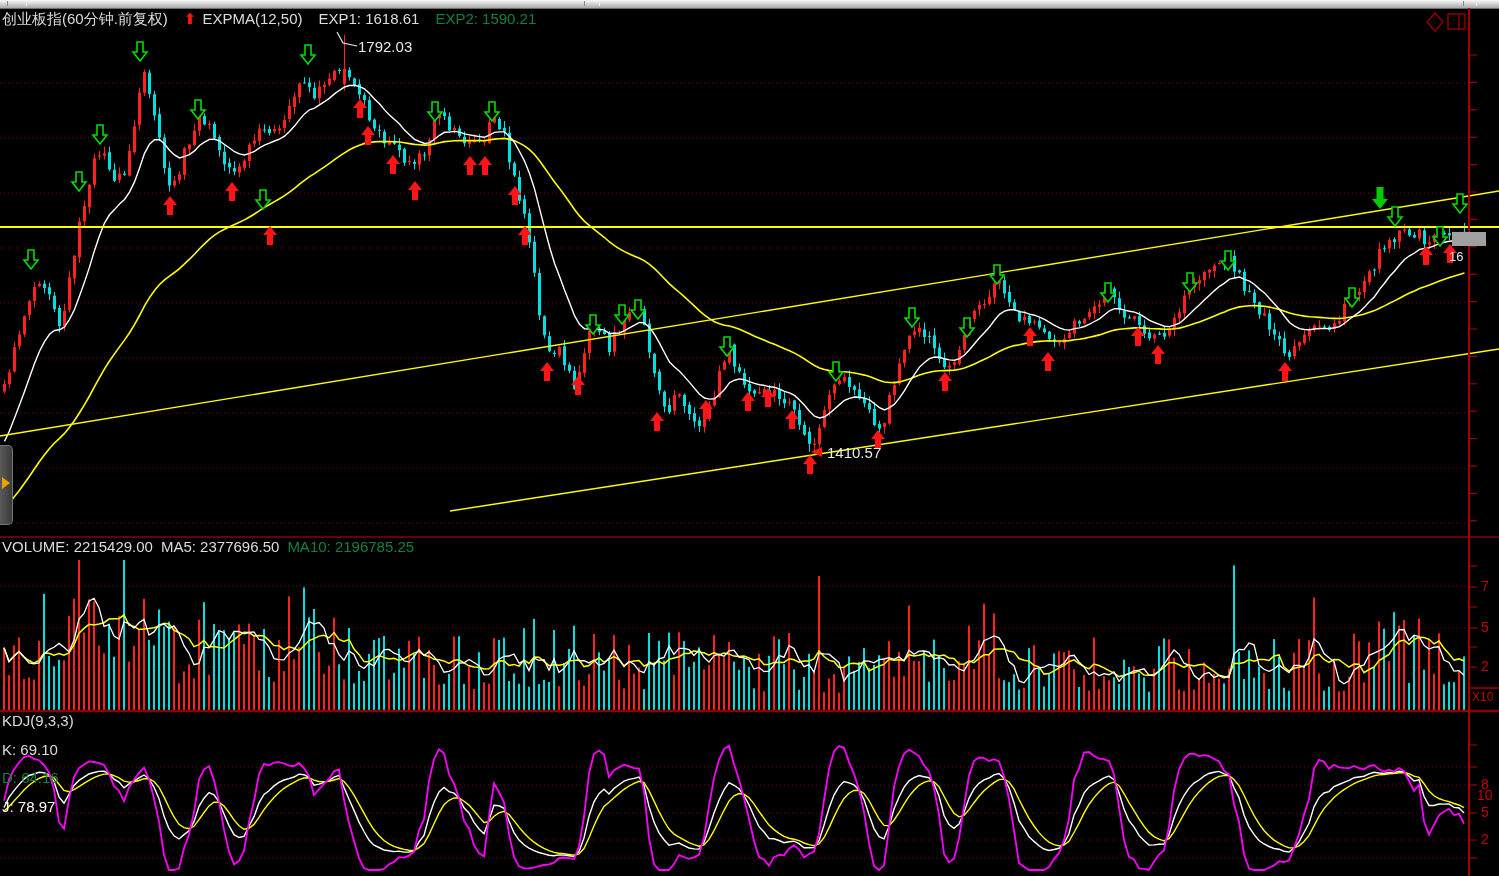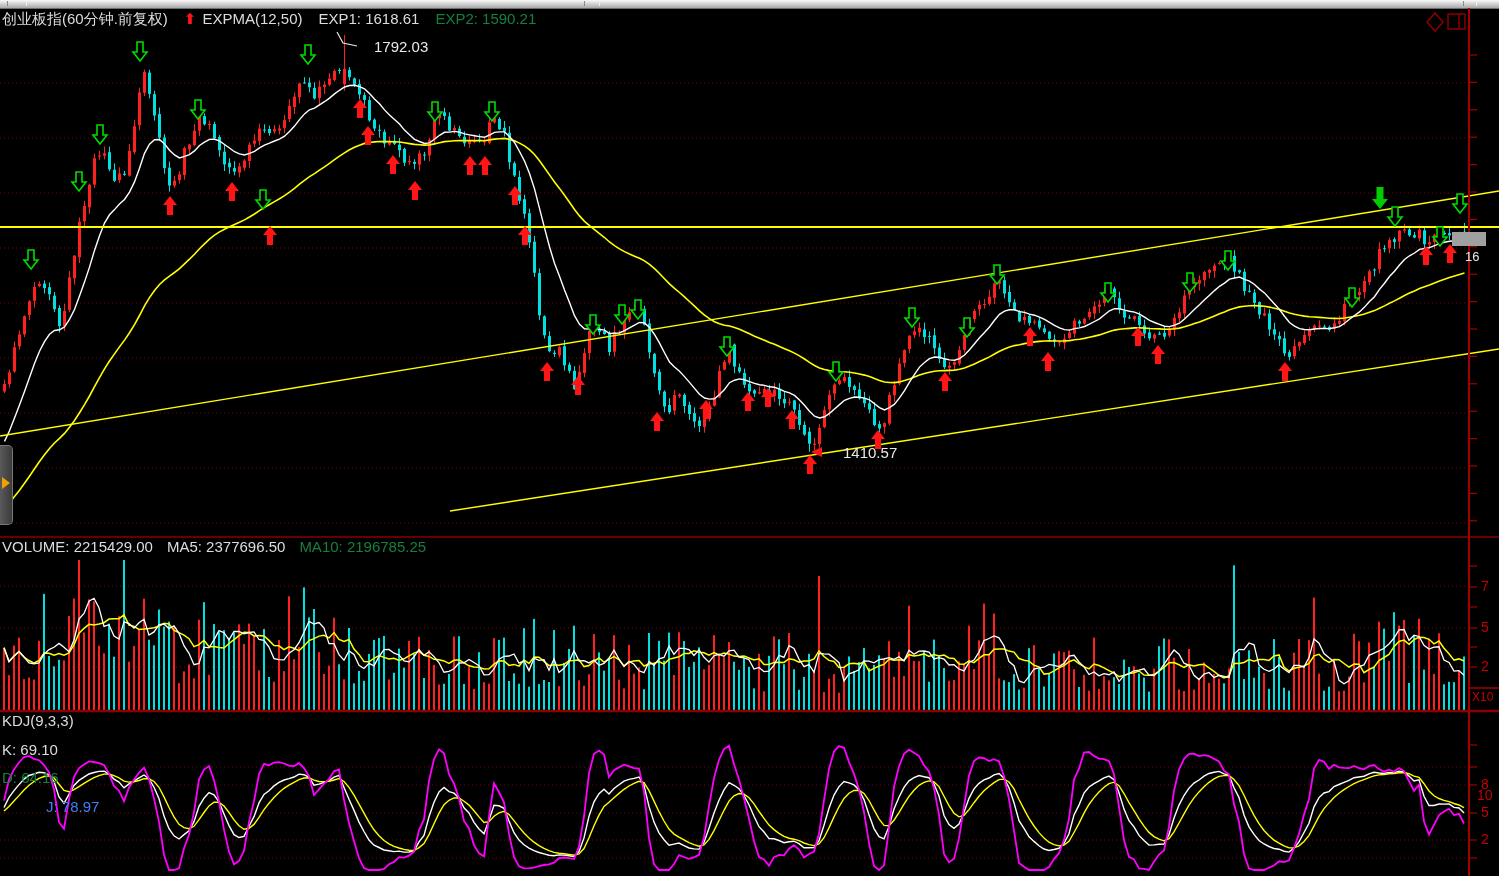--- a/index.html
+++ b/index.html
@@ -5,25 +5,25 @@
   html,body{margin:0;padding:0;background:#000;width:1499px;height:876px;overflow:hidden;
     font-family:"Liberation Sans","DejaVu Sans",sans-serif;}
   #stage{position:absolute;left:0;top:0;width:1499px;height:876px;background:#000;padding-left:40px;}
   #top-strip{position:absolute;left:0;top:0;width:1499px;height:8px;
     background:linear-gradient(#fafafa,#c9c9c9 60%,#a8a8a8);border-bottom:1px solid #6e6e6e;}
   .strip-seg{position:absolute;top:1px;height:5px;border-left:1px solid #8a8a8a;border-right:1px solid #eee;}
   #chart-svg{position:absolute;left:0;top:0;}
   .lbl{position:absolute;white-space:nowrap;line-height:1.1;}
   .hdr{display:flex;gap:16px;font-size:15px;color:#dcdcdc;}
   .hdr .yellow{color:#15803d;}
-  .hdr .magenta{color:#3b82f6;margin-left:44px;}
+  .hdr .magenta{color:#ffffff;}
   .hdr .white{color:#dcdcdc;}
   .up-arrow-glyph{color:#ff1515;font-size:15px;font-weight:bold;}
   .axis-lab{color:#c40000;font-size:14px;}
-  .ann{color:#e8e8e8;font-size:15px;margin-left:16px;}
+  .ann{color:#e8e8e8;font-size:15px;}
   #left-expander{position:absolute;left:0;top:445px;width:12px;height:78px;
     background:linear-gradient(90deg,#5a5a5a,#3a3a3a);border:1px solid #777;border-left:none;
     border-radius:0 5px 5px 0;}
   #left-expander .tri{position:absolute;left:2px;top:31px;width:0;height:0;
     border-top:6px solid transparent;border-bottom:6px solid transparent;border-left:8px solid #f0a000;}
 </style>
 </head>
 <body>
 
 <div id="stage">
@@ -1043,21 +1043,21 @@
       <span class="white">EXPMA(12,50)</span>
     </span>
     <span class="white">EXP1: 1618.61</span>
     <span class="yellow">EXP2: 1590.21</span>
   </div>
 
   <div class="lbl ann" style="left:358px;top:39px;">1792.03</div>
   <div class="lbl ann" style="left:827px;top:445px;">1410.57</div>
   <div class="lbl ann" style="left:1449px;top:250px;font-size:13px;">16</div>
 
-  <div class="lbl hdr" style="left:2px;top:539px;gap:14px;">
+  <div class="lbl hdr" style="left:2px;top:539px;gap:8px;">
     <span class="white">VOLUME: 2215429.00</span>
     <span class="white">MA5: 2377696.50</span>
     <span class="yellow">MA10: 2196785.25</span>
   </div>
 
   <div class="lbl hdr" style="left:2px;top:713px;gap:12px;flex-direction:column;">
     <span class="white">KDJ(9,3,3)</span>
     <span class="white">K: 69.10</span>
     <span class="yellow">D: 64.16</span>
     <span class="magenta">J: 78.97</span>

